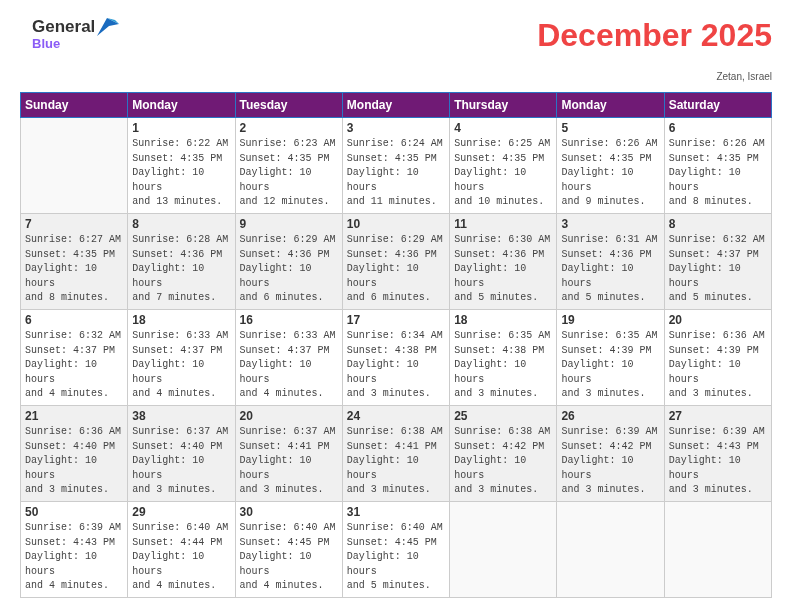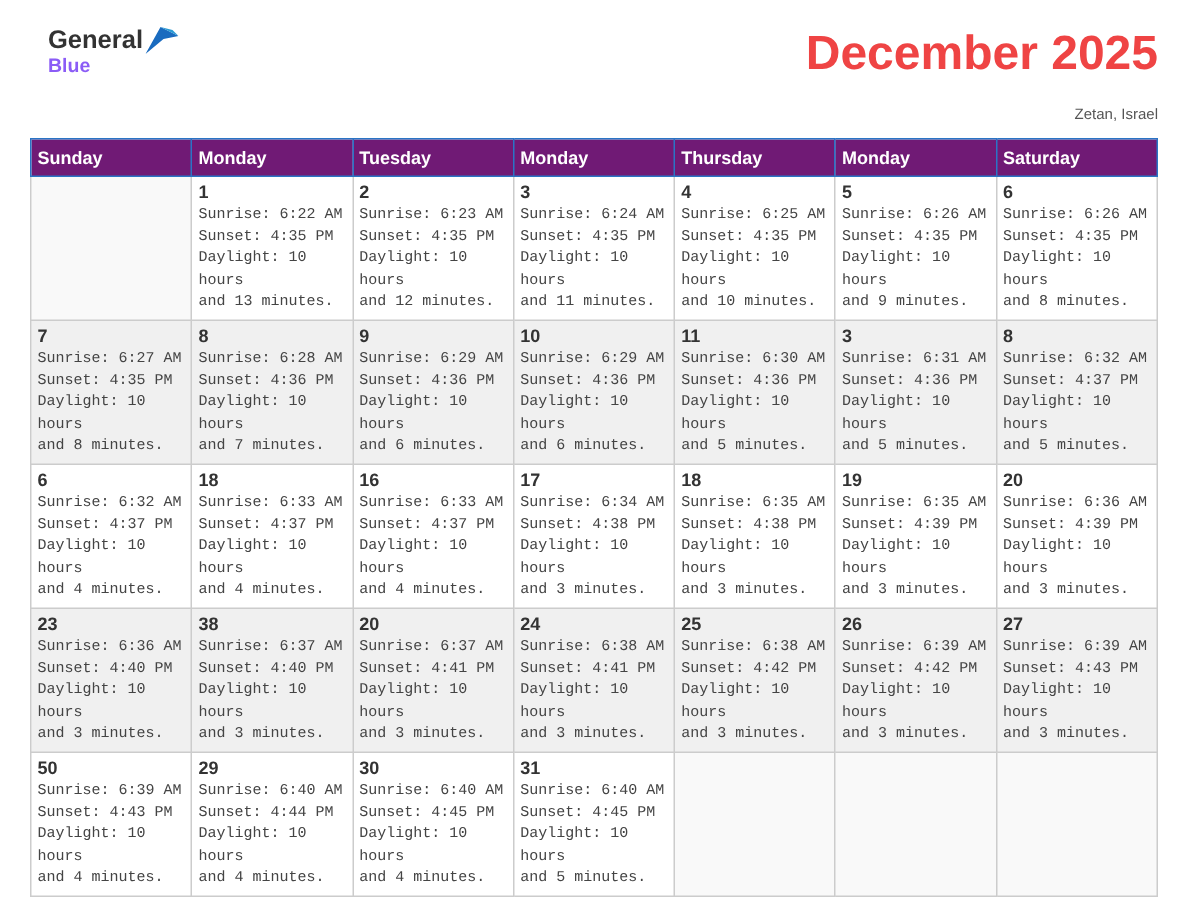--- a/index.html
+++ b/index.html
@@ -204,21 +204,21 @@
             <span class="day-num">19</span>
             <div class="day-info">Sunrise: 6:35 AM<br>Sunset: 4:39 PM<br>Daylight: 10 hours<br>and 3 minutes.</div>
           </td>
           <td>
             <span class="day-num">20</span>
             <div class="day-info">Sunrise: 6:36 AM<br>Sunset: 4:39 PM<br>Daylight: 10 hours<br>and 3 minutes.</div>
           </td>
         </tr>
         <tr class="row-shade">
           <td>
-            <span class="day-num">23</span>
+            <span class="day-num">21</span>
             <div class="day-info">Sunrise: 6:36 AM<br>Sunset: 4:40 PM<br>Daylight: 10 hours<br>and 3 minutes.</div>
           </td>
           <td>
             <span class="day-num">38</span>
             <div class="day-info">Sunrise: 6:37 AM<br>Sunset: 4:40 PM<br>Daylight: 10 hours<br>and 3 minutes.</div>
           </td>
           <td>
             <span class="day-num">20</span>
             <div class="day-info">Sunrise: 6:37 AM<br>Sunset: 4:41 PM<br>Daylight: 10 hours<br>and 3 minutes.</div>
           </td>

